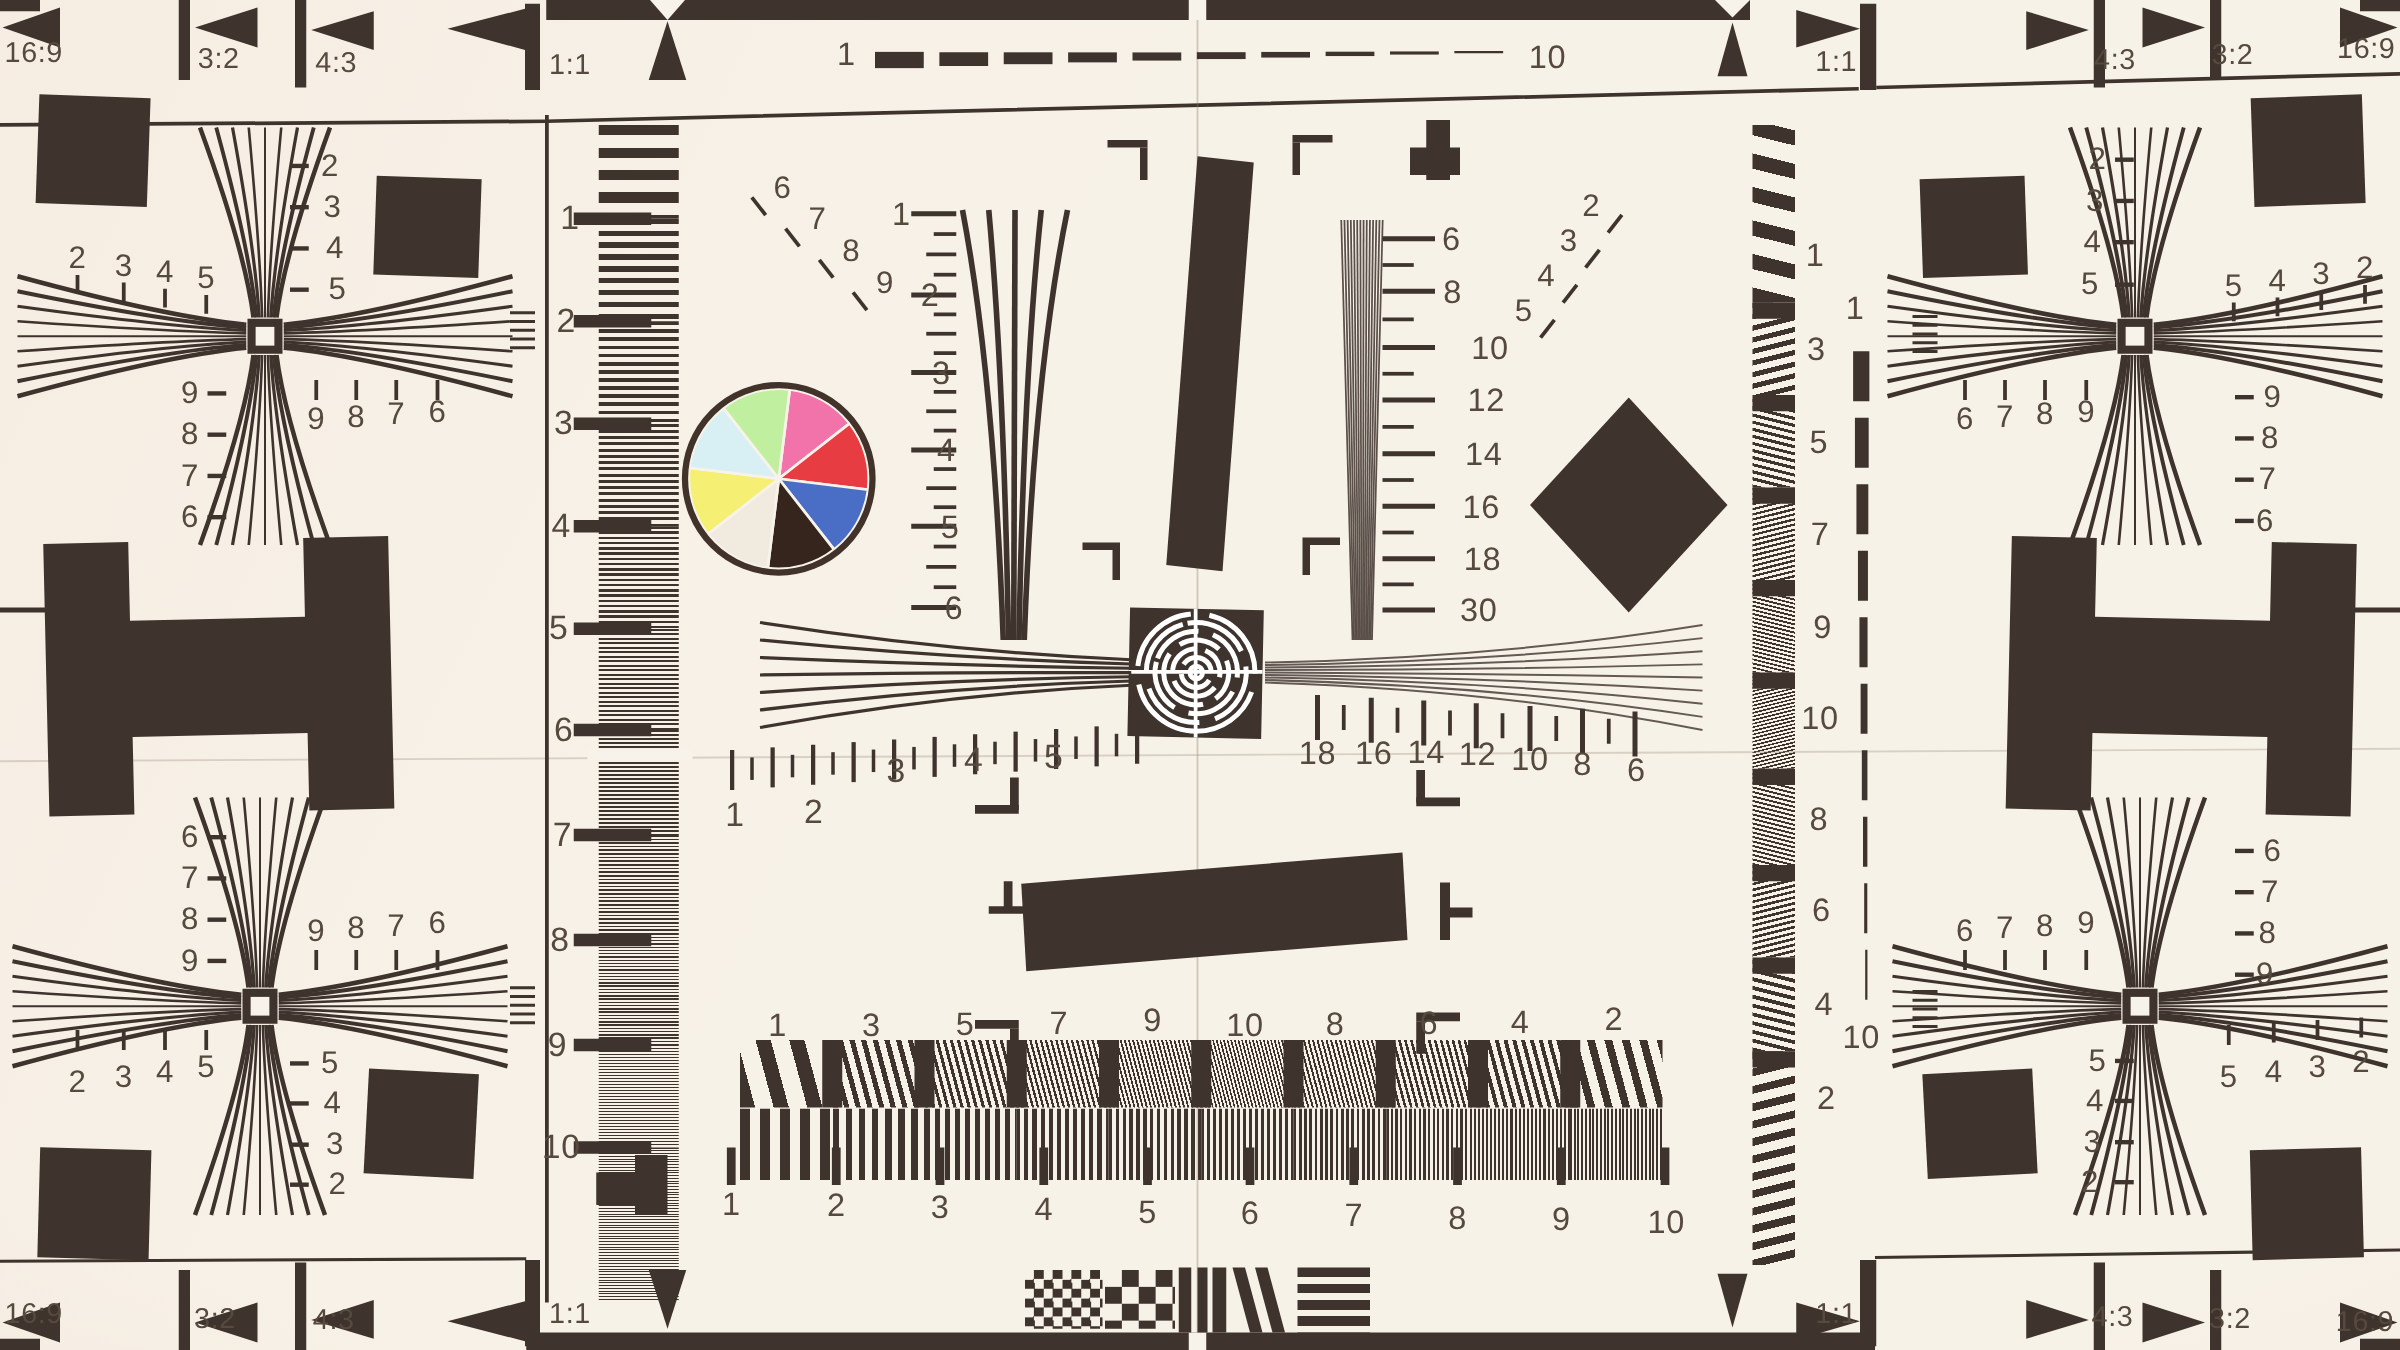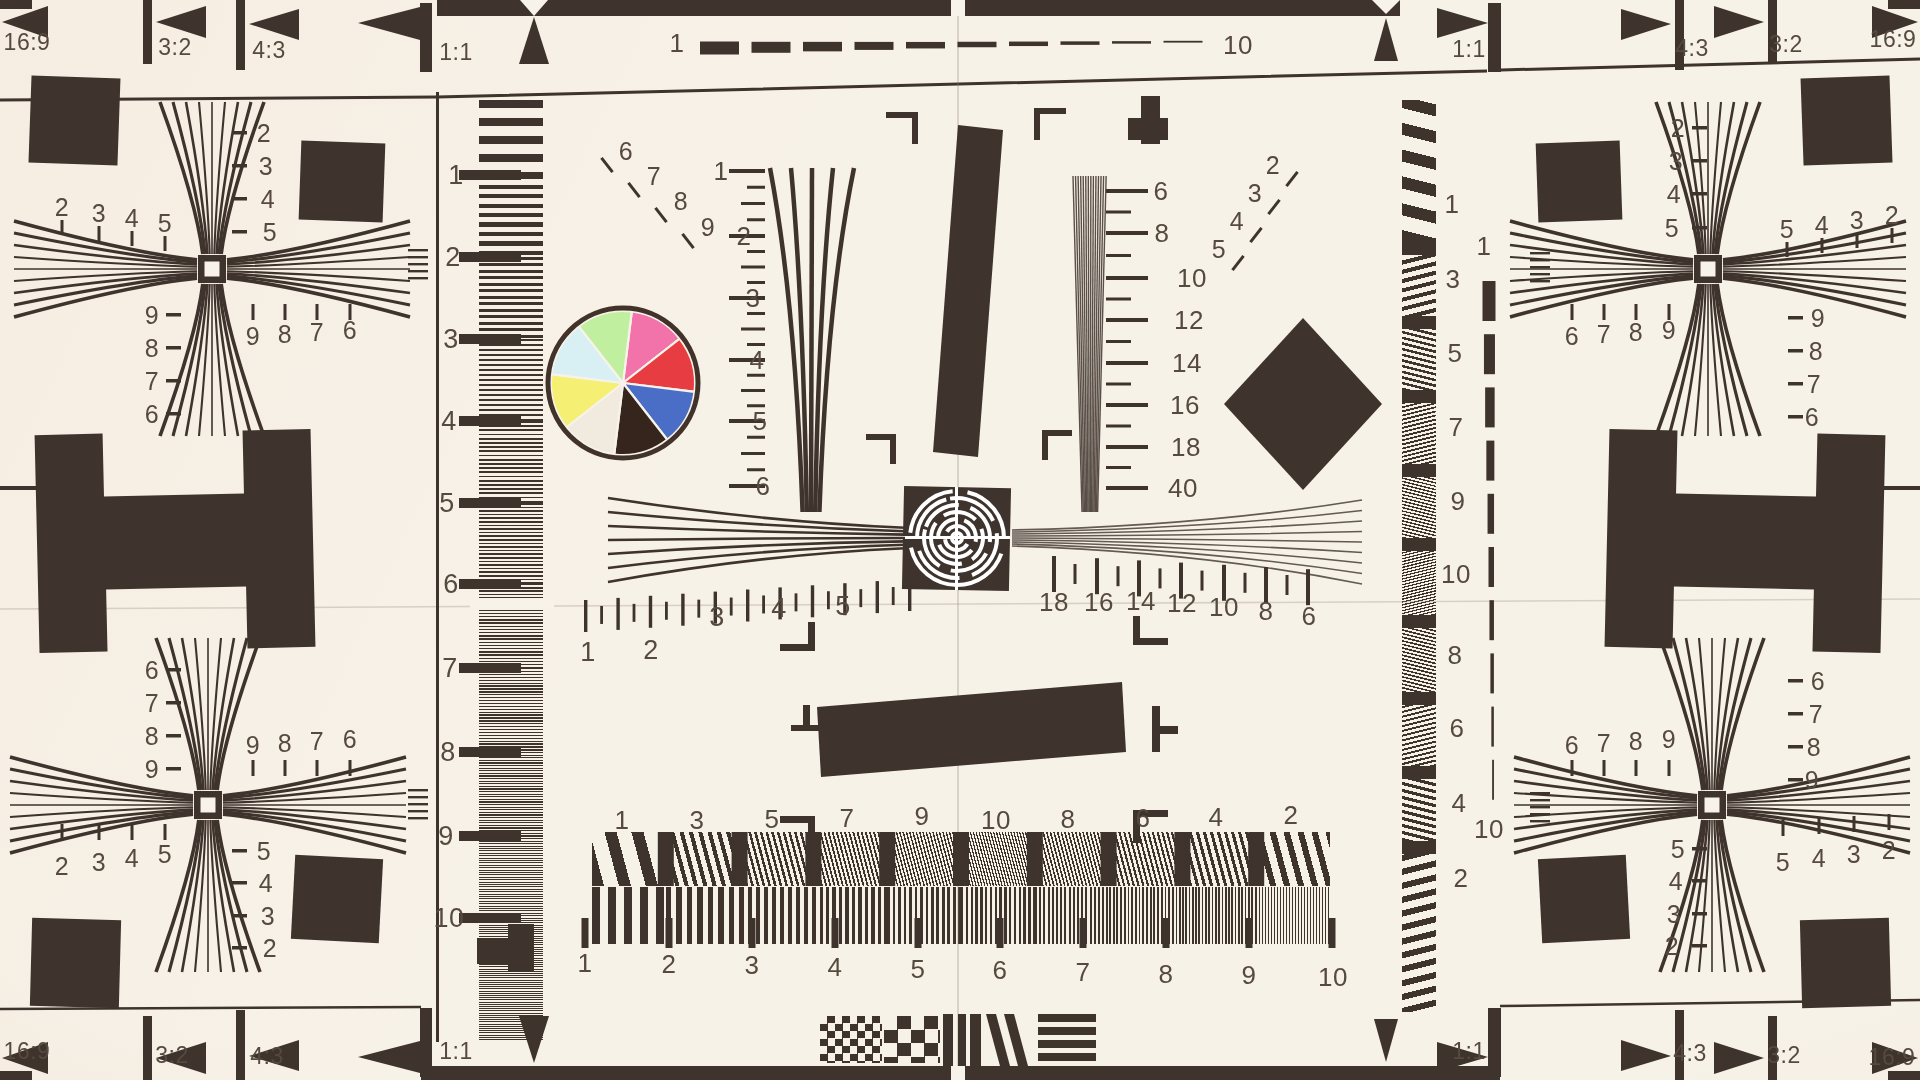--- a/index.html
+++ b/index.html
@@ -648,21 +648,21 @@
       <span class="lb" style="left: 757px; top: 360px; font-size: 26px;">4</span>
       <span class="lb" style="left: 760px; top: 421px; font-size: 26px;">5</span>
       <span class="lb" style="left: 763px; top: 486px; font-size: 26px;">6</span>
       <span class="lb" style="left: 1161px; top: 191px; font-size: 26px;">6</span>
       <span class="lb" style="left: 1162px; top: 233px; font-size: 26px;">8</span>
       <span class="lb" style="left: 1192px; top: 278px; font-size: 26px;">10</span>
       <span class="lb" style="left: 1189px; top: 320px; font-size: 26px;">12</span>
       <span class="lb" style="left: 1187px; top: 363px; font-size: 26px;">14</span>
       <span class="lb" style="left: 1185px; top: 405px; font-size: 26px;">16</span>
       <span class="lb" style="left: 1186px; top: 447px; font-size: 26px;">18</span>
-      <span class="lb" style="left: 1183px; top: 488px; font-size: 26px;">40</span>
+      <span class="lb" style="left: 1183px; top: 488px; font-size: 26px;">30</span>
       <span class="lb" style="left: 588px; top: 652px; font-size: 27px;">1</span>
       <span class="lb" style="left: 651px; top: 650px; font-size: 27px;">2</span>
       <span class="lb" style="left: 717px; top: 617px; font-size: 27px;">3</span>
       <span class="lb" style="left: 779px; top: 608px; font-size: 27px;">4</span>
       <span class="lb" style="left: 843px; top: 606px; font-size: 27px;">5</span>
       <span class="lb" style="left: 1054px; top: 602px; font-size: 26px;">18</span>
       <span class="lb" style="left: 1099px; top: 602px; font-size: 26px;">16</span>
       <span class="lb" style="left: 1141px; top: 601px; font-size: 26px;">14</span>
       <span class="lb" style="left: 1182px; top: 603px; font-size: 26px;">12</span>
       <span class="lb" style="left: 1224px; top: 607px; font-size: 26px;">10</span>

